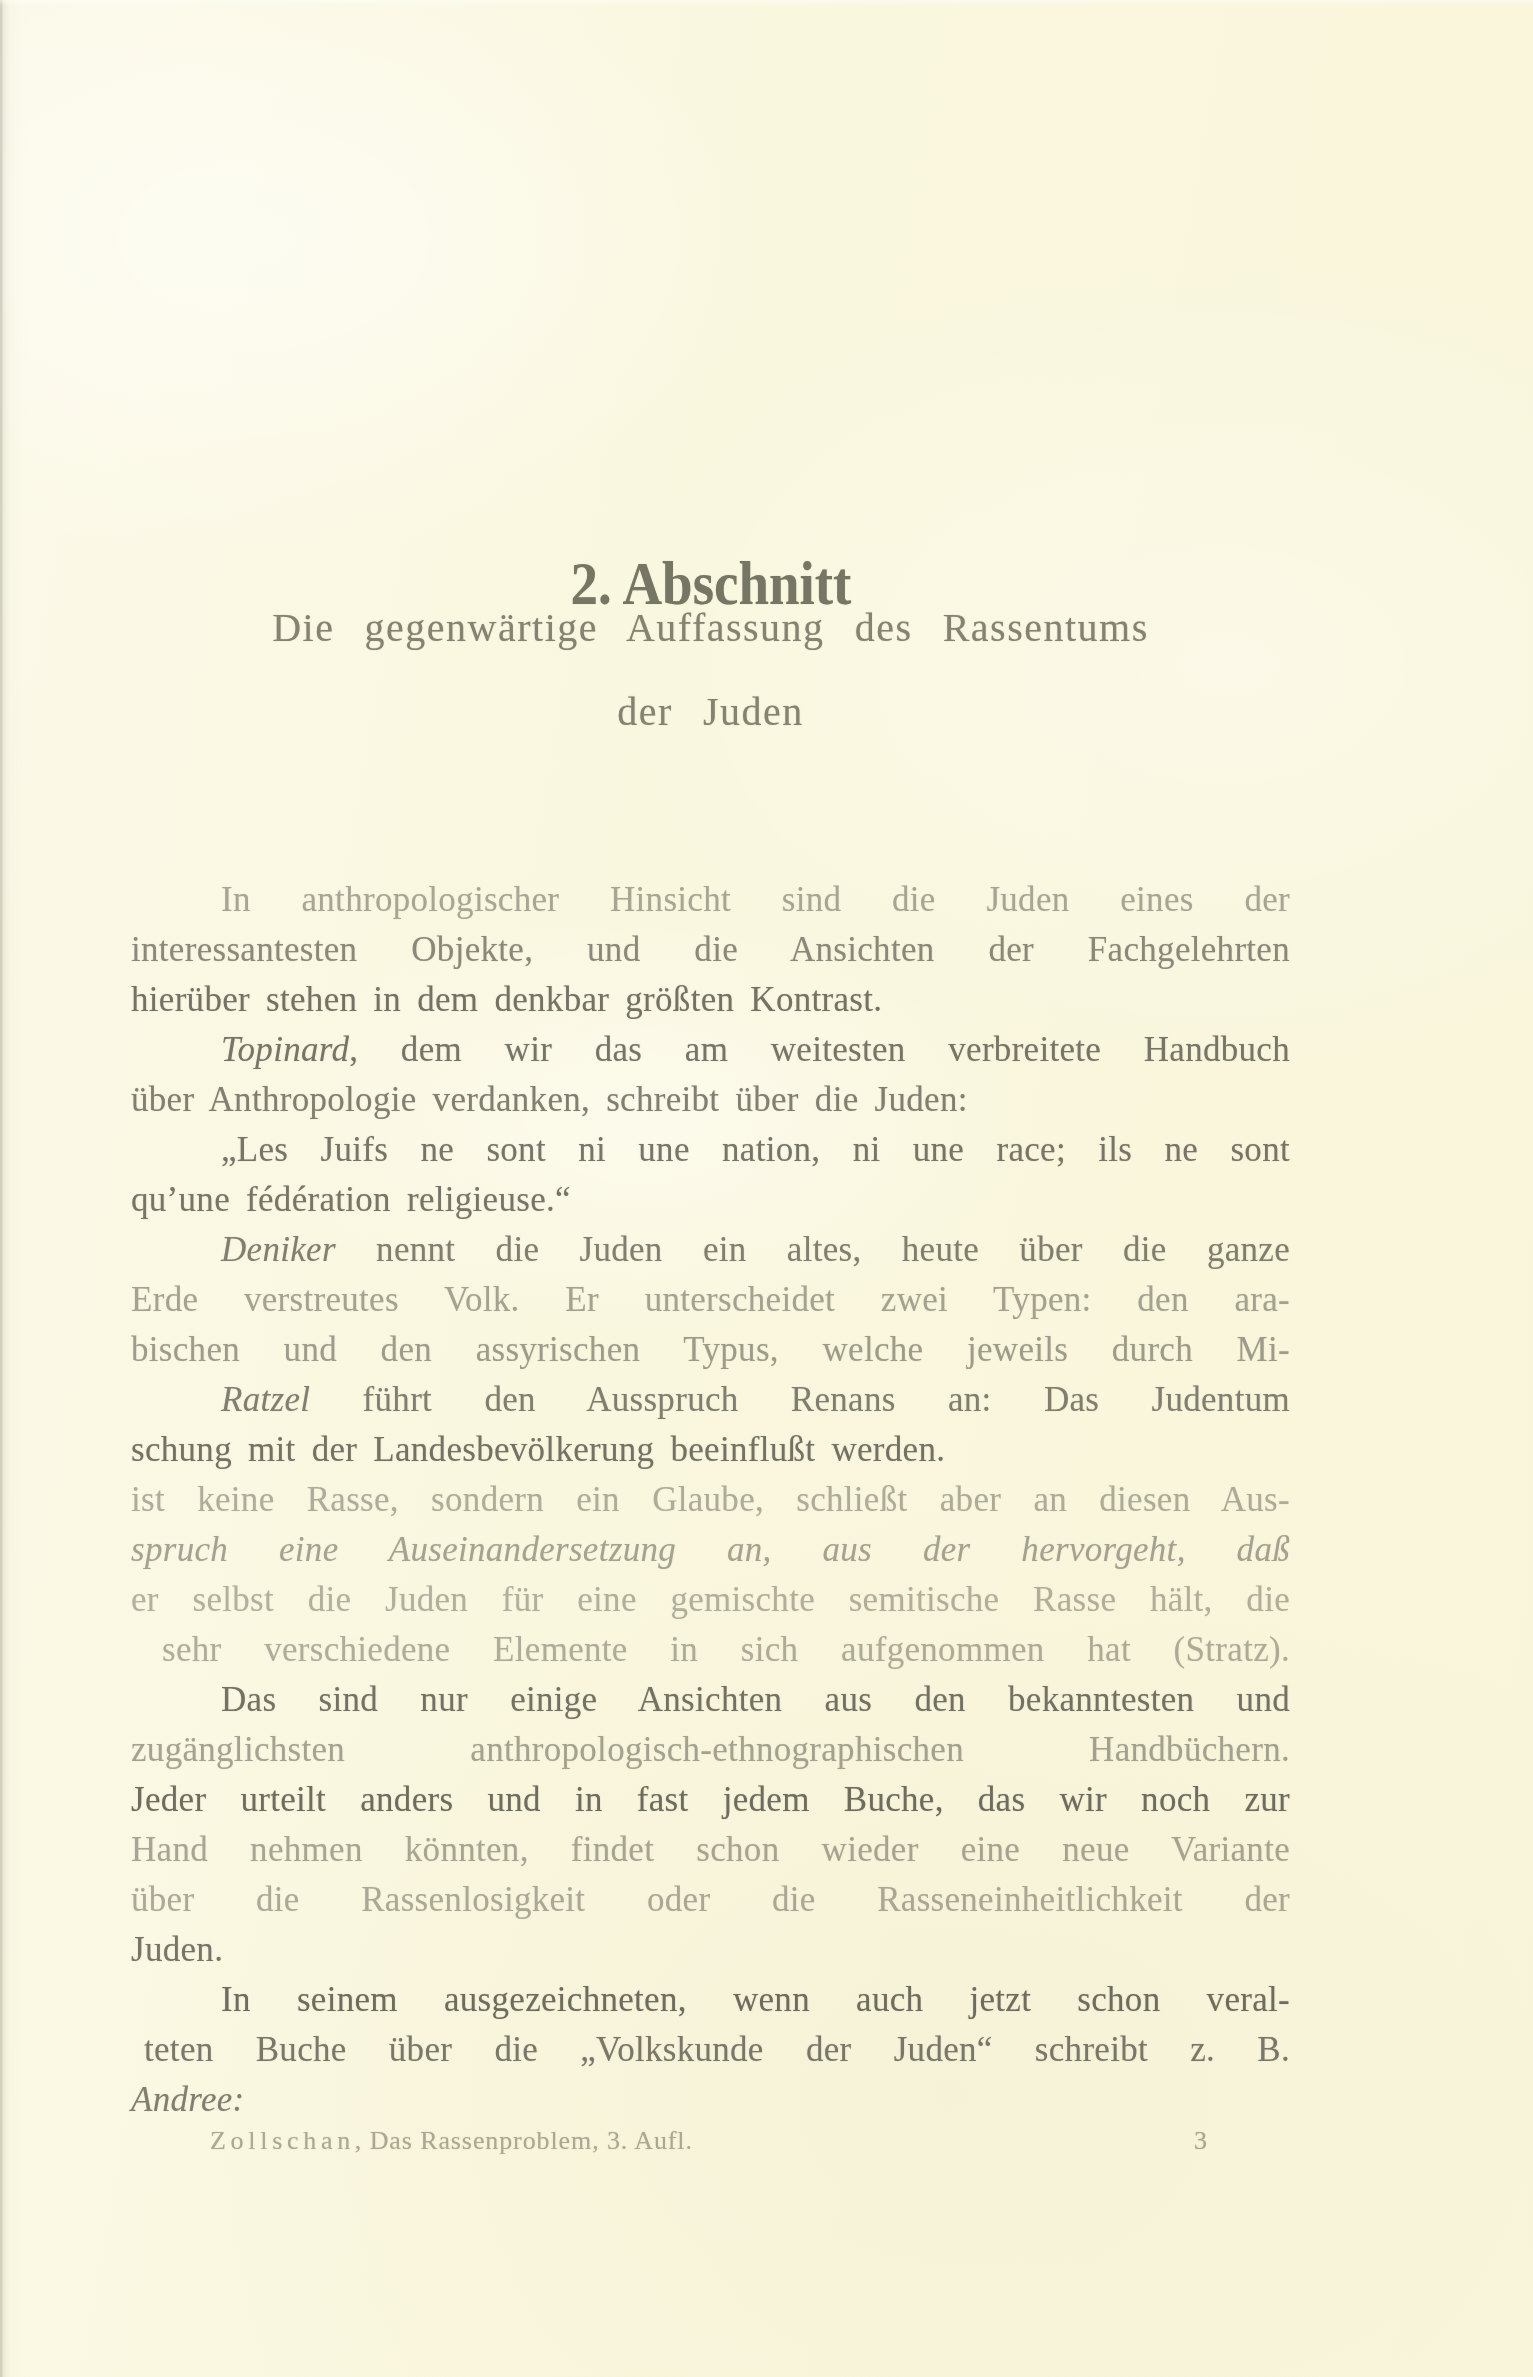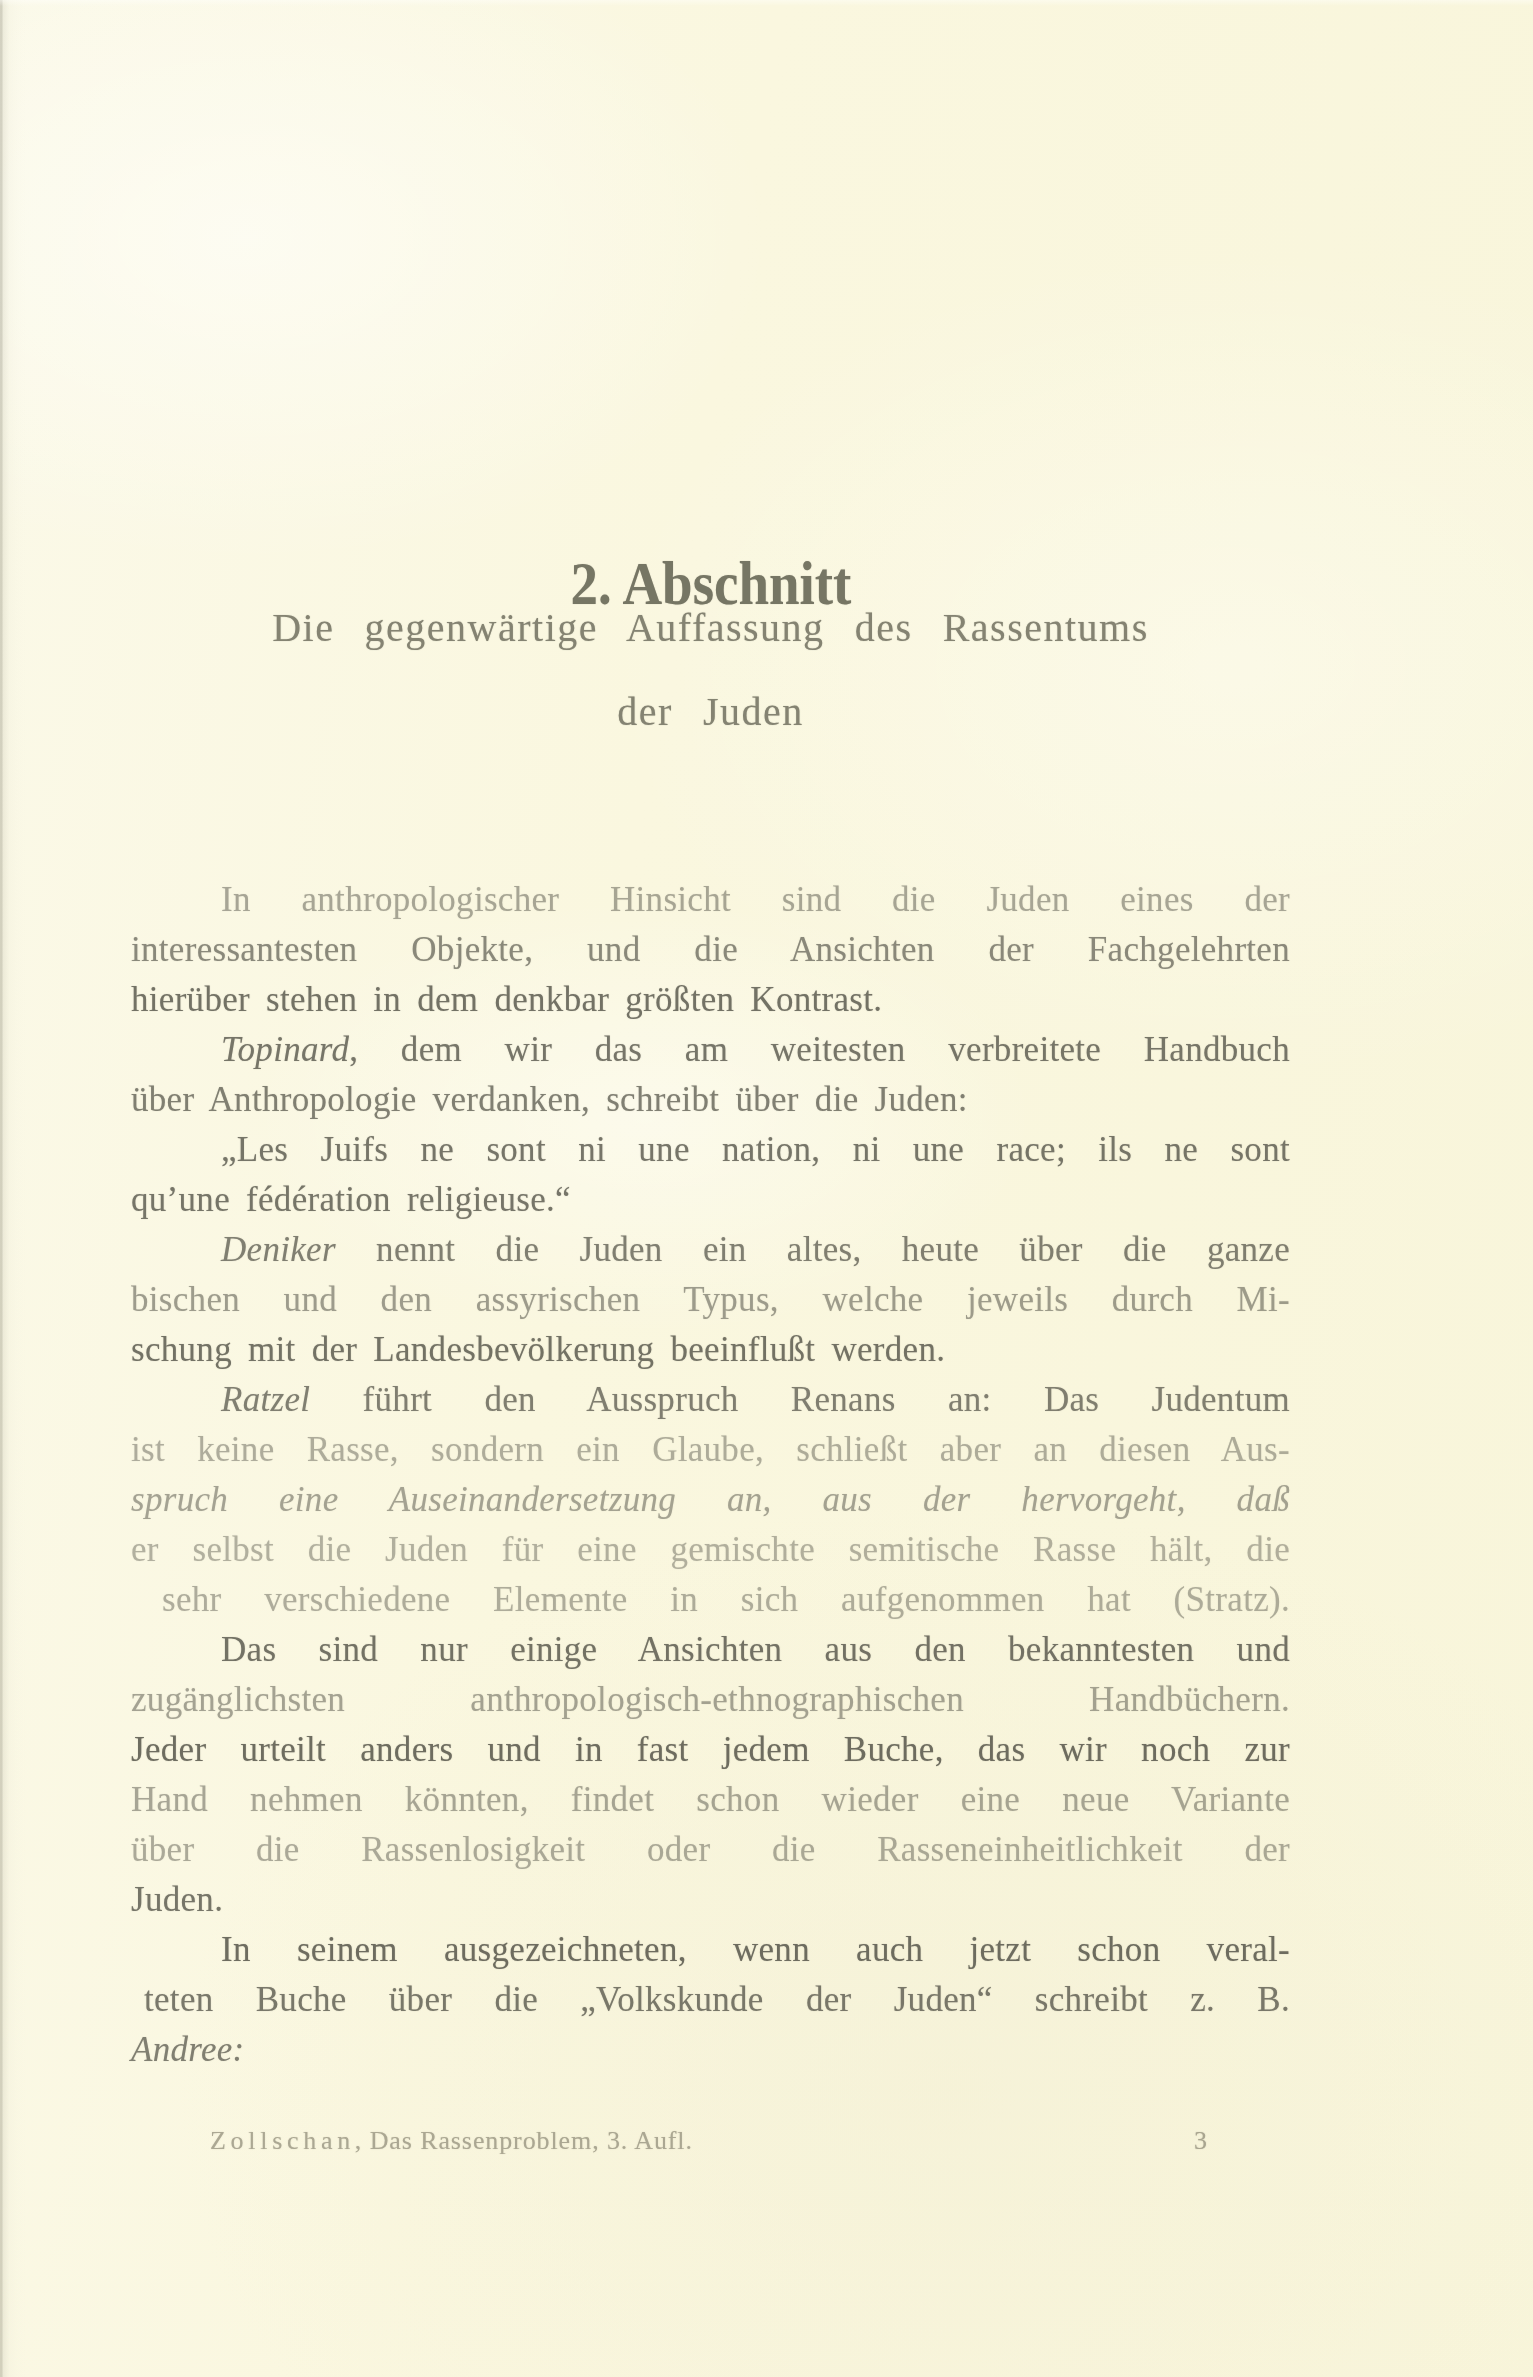--- a/index.html
+++ b/index.html
@@ -93,23 +93,24 @@
 
   <div class="page-body">
       <div class="tline soft just ind" style="opacity: 0.5;"><span class="">In anthropologischer Hinsicht sind die Juden eines der</span></div>
       <div class="tline soft just" style="opacity: 0.68;"><span class="">interessantesten Objekte, und die Ansichten der Fachgelehrten</span></div>
       <div class="tline soft" style="opacity: 0.82;"><span class="">hierüber stehen in dem denkbar größten Kontrast.</span></div>
       <div class="tline soft just ind" style="opacity: 0.8;"><span class="it ">Topinard</span><span class="">, dem wir das am weitesten verbreitete Handbuch</span></div>
       <div class="tline soft" style="opacity: 0.74;"><span class="">über Anthropologie verdanken, schreibt über die Juden:</span></div>
       <div class="tline soft just ind" style="opacity: 0.8;"><span class="">„Les Juifs ne sont ni une nation, ni une race; ils ne sont</span></div>
       <div class="tline soft" style="opacity: 0.8;"><span class="">qu’une fédération religieuse.“</span></div>
       <div class="tline soft just ind" style="opacity: 0.74;"><span class="it ">Deniker</span><span class=""> nennt die Juden ein altes, heute über die ganze</span></div>
+      <div class="tline soft just" style="opacity: 0.52;"><span class="">Erde verstreutes Volk. Er unterscheidet zwei Typen: den ara-</span></div>
       <div class="tline soft just" style="opacity: 0.56;"><span class="">bischen und den assyrischen Typus, welche jeweils durch Mi-</span></div>
+      <div class="tline soft just ind" style="opacity: 0.74;"><span class="it ">Ratzel</span><span class=""> führt den Ausspruch Renans an: Das Judentum</span></div>
       <div class="tline soft" style="opacity: 0.82;"><span class="">schung mit der Landesbevölkerung beeinflußt werden.</span></div>
-      <div class="tline soft just ind" style="opacity: 0.74;"><span class="it ">Ratzel</span><span class=""> führt den Ausspruch Renans an: Das Judentum</span></div>
       <div class="tline soft just" style="opacity: 0.46;"><span class="">ist keine Rasse, sondern ein Glaube, schließt aber an diesen Aus-</span></div>
       <div class="tline soft just" style="opacity: 0.52; font-style: italic;"><span class="">spruch eine Auseinandersetzung an, aus der hervorgeht, daß</span></div>
       <div class="tline soft just" style="opacity: 0.44;"><span class="">er selbst die Juden für eine gemischte semitische Rasse hält, die</span></div>
       <div class="tline soft just" style="opacity: 0.46; margin-left: 31px;"><span class="">sehr verschiedene Elemente in sich aufgenommen hat (Stratz).</span></div>
       <div class="tline soft just ind" style="opacity: 0.82;"><span class="">Das sind nur einige Ansichten aus den bekanntesten und</span></div>
       <div class="tline soft just" style="opacity: 0.52;"><span class="">zugänglichsten anthropologisch-ethnographischen Handbüchern.</span></div>
       <div class="tline soft just" style="opacity: 0.85;"><span class="">Jeder urteilt anders und in fast jedem Buche, das wir noch zur</span></div>
       <div class="tline soft just" style="opacity: 0.5;"><span class="">Hand nehmen könnten, findet schon wieder eine neue Variante</span></div>
       <div class="tline soft just" style="opacity: 0.48;"><span class="">über die Rassenlosigkeit oder die Rasseneinheitlichkeit der</span></div>
       <div class="tline soft" style="opacity: 0.8;"><span class="">Juden.</span></div>

